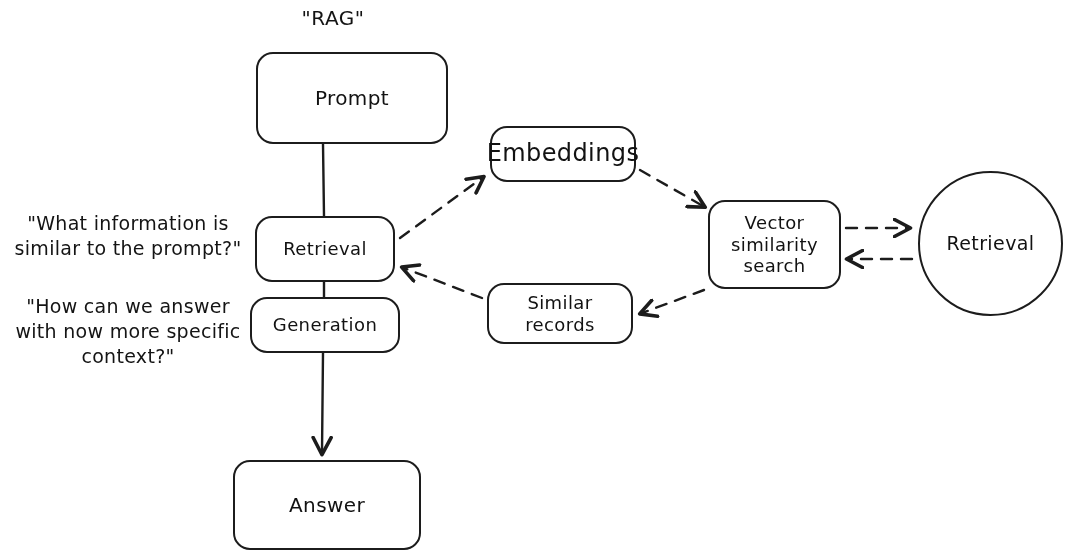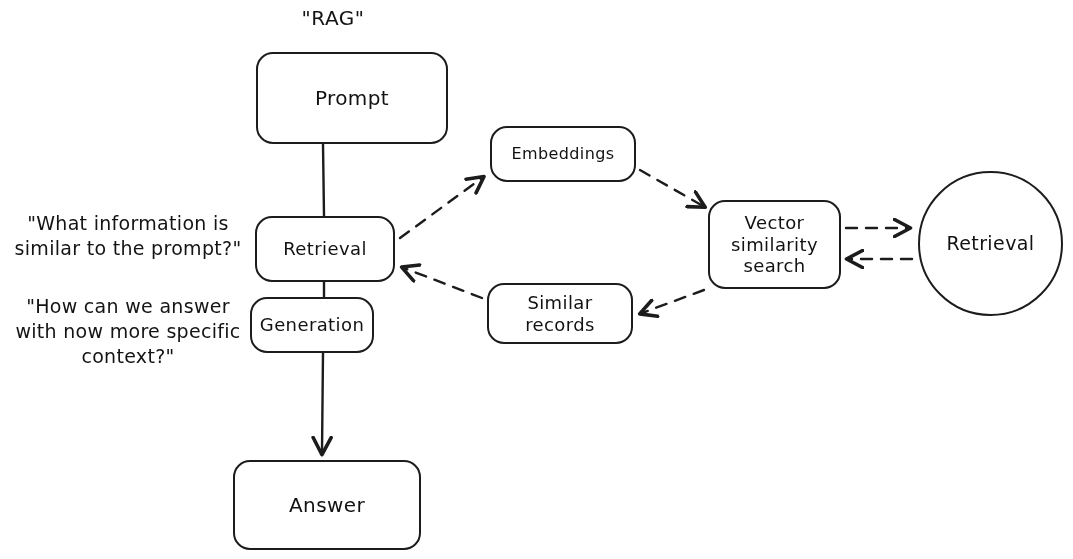--- a/index.html
+++ b/index.html
@@ -35,23 +35,23 @@
     line-height:1.22;
     letter-spacing:0.4px;
     z-index:3;
   }
   .node.rrect{ border-radius:17px; }
   .node.circle{ border-radius:50%; }
   .node .label{ white-space:pre-line; padding:0 6px; }
 
   #node-prompt   { left:228px; top:52px;  width:192px; height:92px; font-size:20px;margin-left:28px; }
   #node-retrieval{ left:255px; top:216px; width:140px; height:66px; font-size:18px; }
-  #node-generation{left:250px; top:297px; width:124px; height:56px; font-size:18px;text-align:center; }
+  #node-generation{left:250px; top:297px; width:150px; height:56px; font-size:18px;text-align:center; }
   #node-answer   { left:233px; top:460px; width:188px; height:90px; font-size:20px; }
-  #node-embeddings{left:490px; top:126px; width:146px; height:56px; font-size:16px; }
+  #node-embeddings{left:490px; top:126px; width:146px; height:56px; font-size:24px; }
   #node-similar  { left:487px; top:283px; width:146px; height:61px; font-size:18px; }
   #node-vector   { left:708px; top:200px; width:133px; height:89px; font-size:18px; }
   #node-database { left:918px; top:171px; width:145px; height:145px; font-size:19px; }
 
   .annot{
     position:absolute;
     text-align:center;
     font-size:19px;
     line-height:1.32;
     color:#141414;

